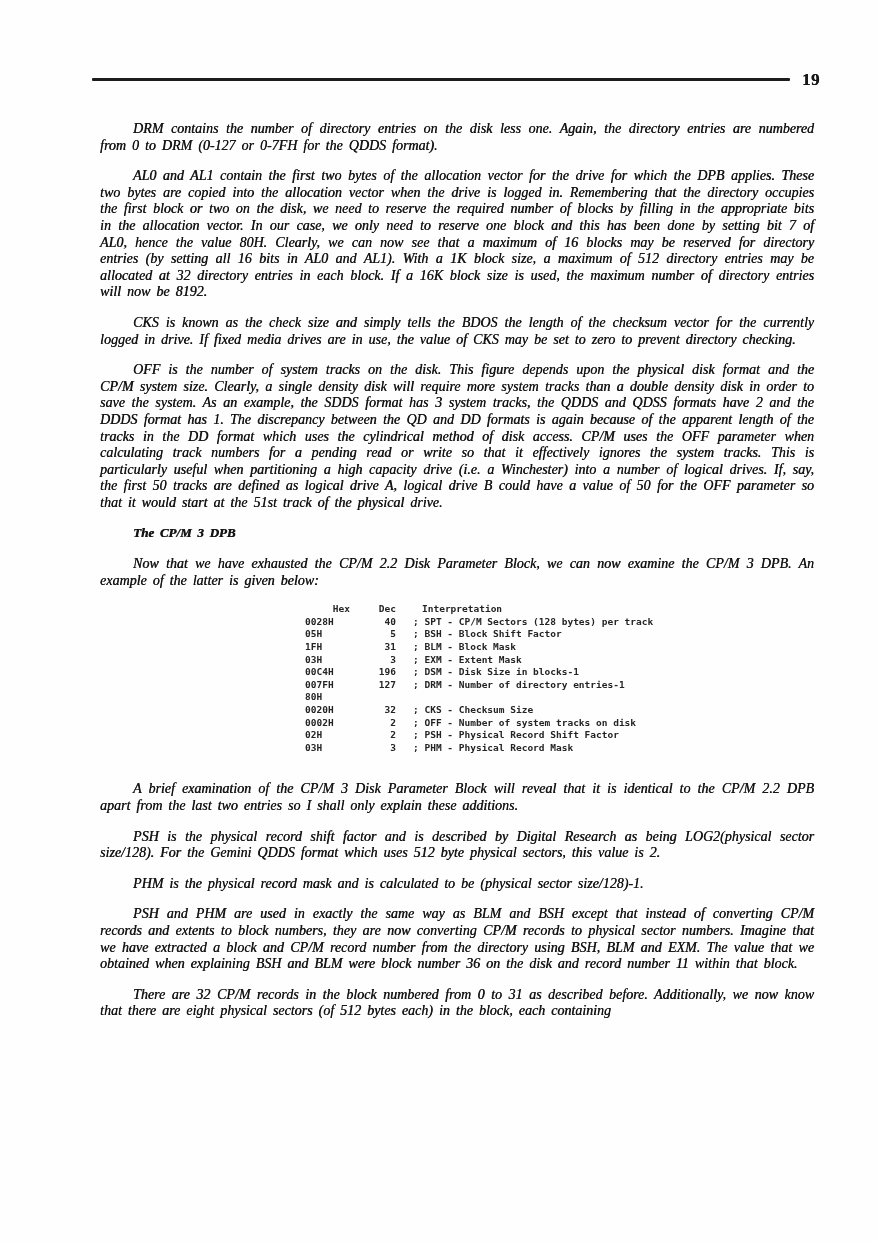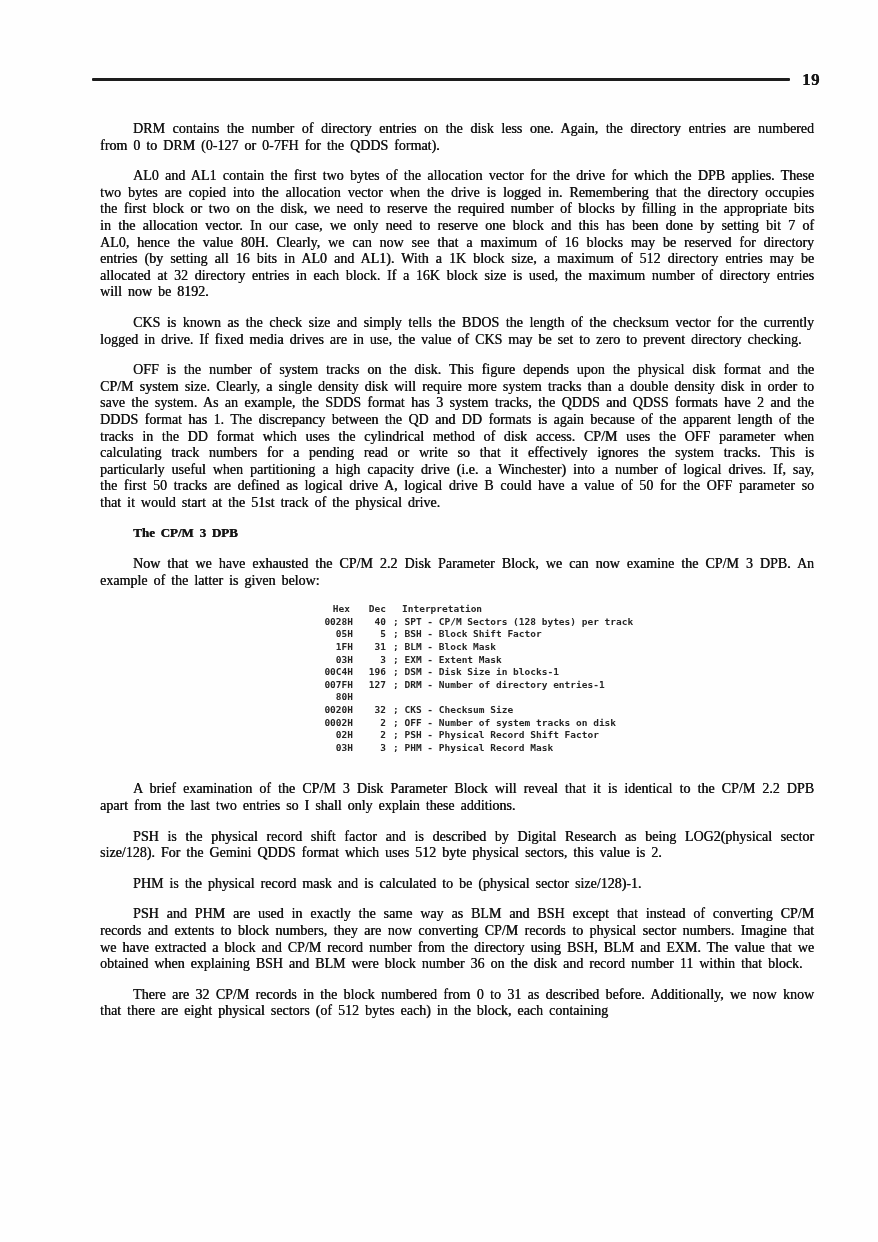--- a/index.html
+++ b/index.html
@@ -43,20 +43,21 @@
     margin: 33px 64px 0 100px;
     font-size: 14px;
     line-height: 16.6px;
     text-align: justify;
     text-shadow: 0.35px 0 0 #161616; 
   }
   .content p {
     margin: 0 0 14px 0;
     text-indent: 33px;
     word-spacing: 2.5px;
+    font-style: italic;
   }
   .heading {
     font-weight: bold;
     font-size: 13px;
     margin: 24px 0 21px 0;
     text-indent: 0;
     word-spacing: 1px;
     text-shadow: 0.5px 0 0 #161616;
   }
   
@@ -67,23 +68,23 @@
     font-weight: bold;
     color: #242424;
     margin: 4px 0 27px 205px;
     text-align: left;
     word-spacing: 0;
     text-shadow: none;
   }
   .lrow {
     display: grid;
     grid-template-columns: 48px 26px auto;
-    column-gap: 7px;
+    column-gap: 17px;
   }
-  .lhex { text-align: right; }
+  .lhex { text-align: left; }
   .ldec { text-align: right; }
   .linterp { text-align: left; white-space: pre; }
   .lhead .lhex { text-align: right; padding-right: 3px; }
   .lhead .linterp { padding-left: 9px; }
 </style>
 </head>
 <body>
 
 <div class="page">
 

